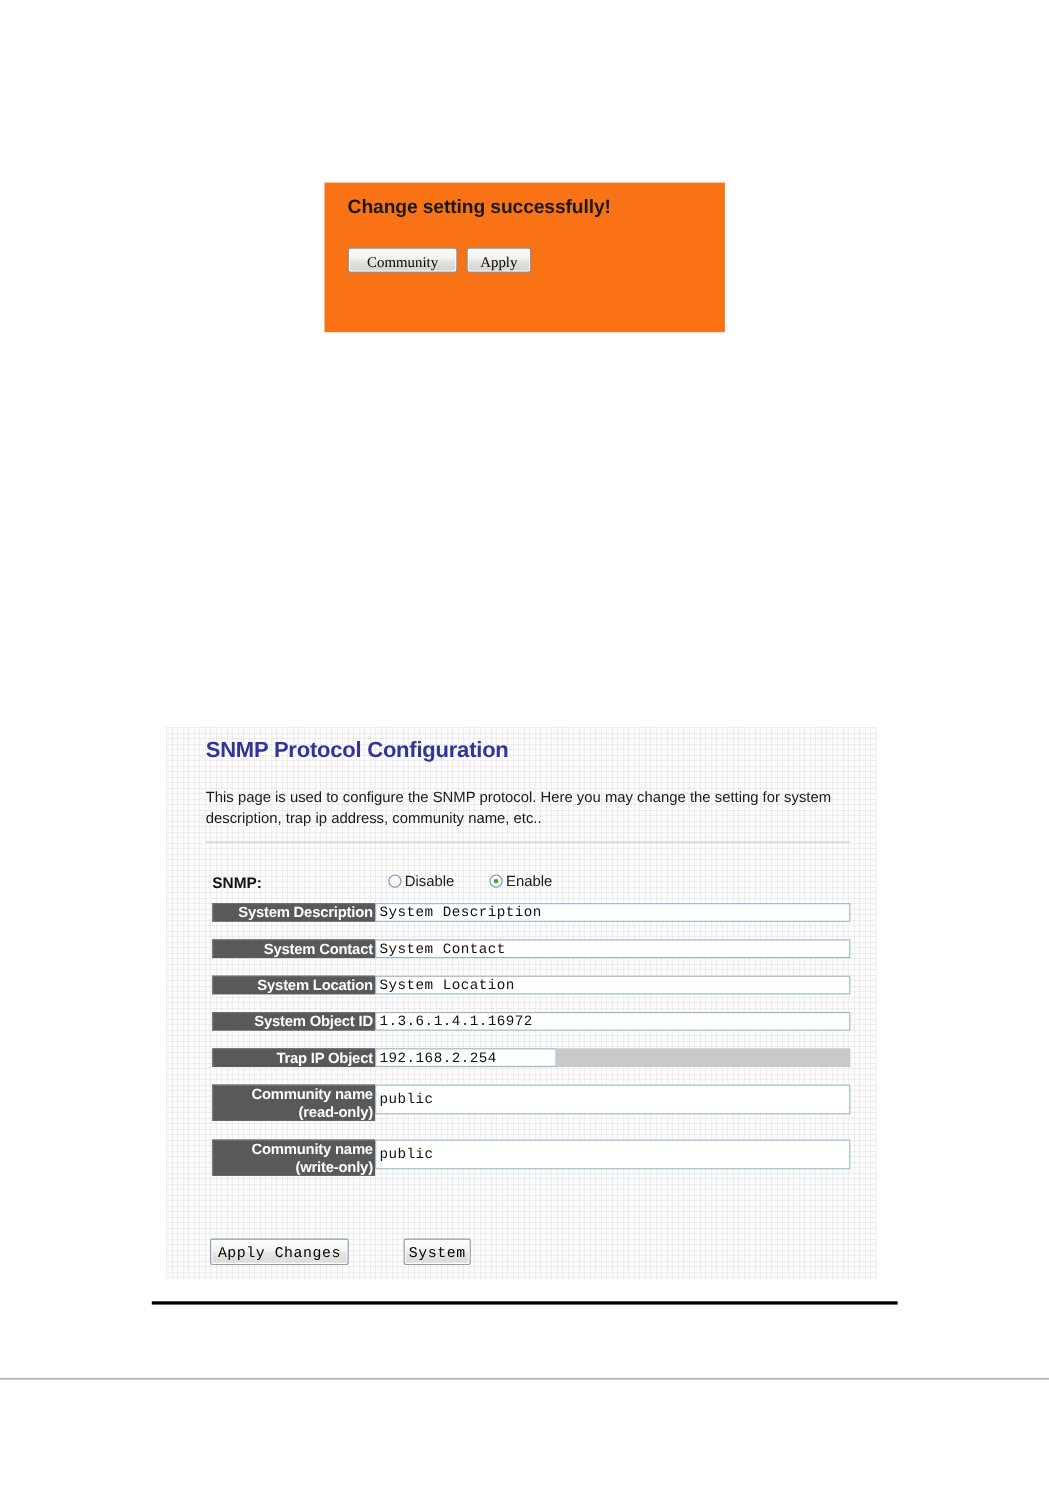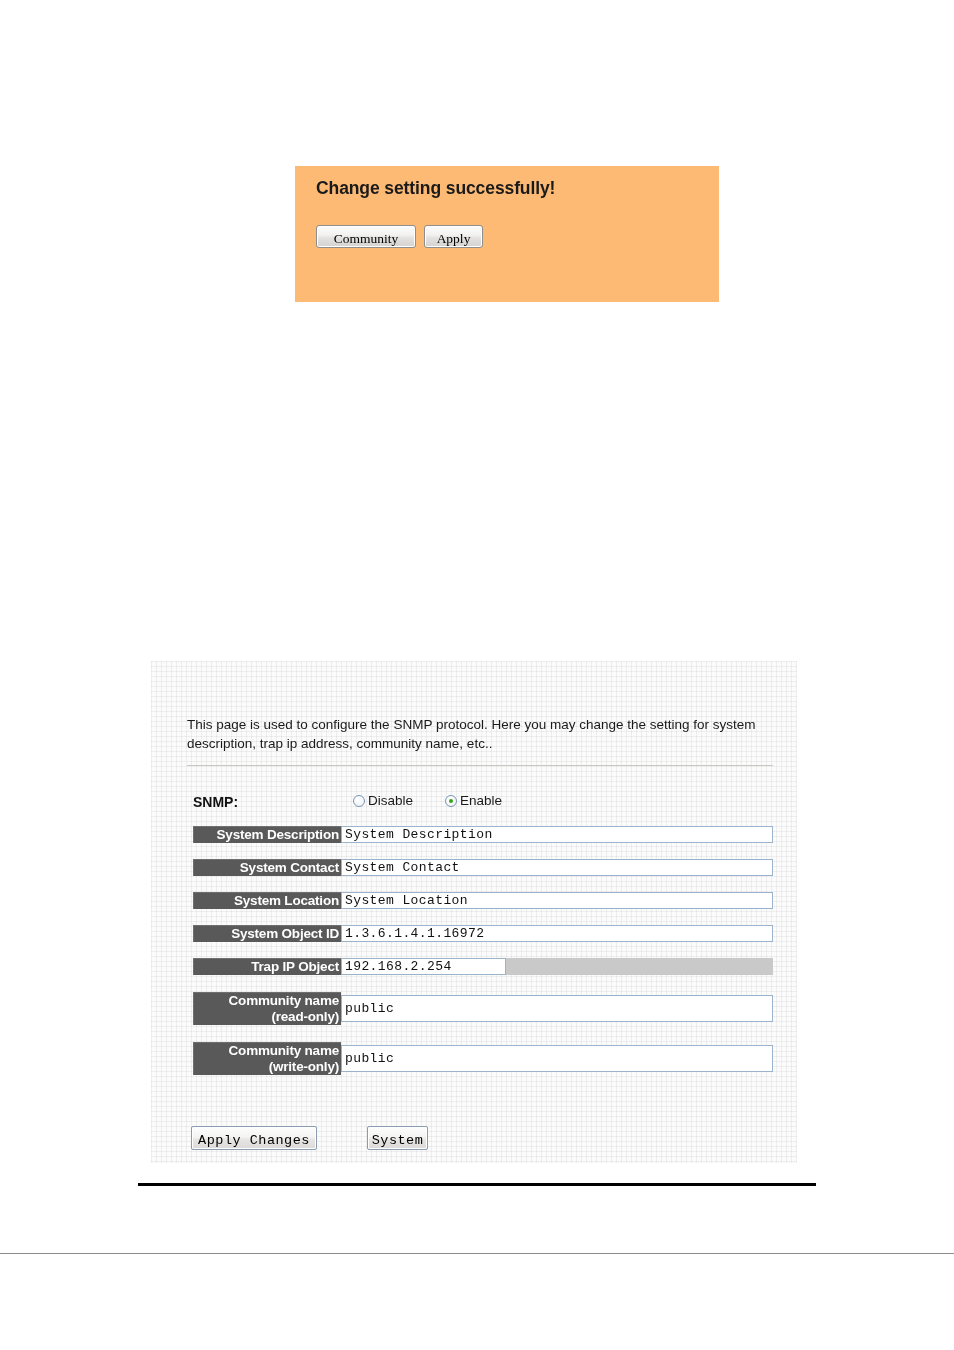--- a/index.html
+++ b/index.html
@@ -14,23 +14,23 @@
     position: relative;
     font-family: "Liberation Sans", sans-serif;
     -webkit-font-smoothing: antialiased;
   }
 
   
   #success-panel {
     position: absolute;
     left: 295px;
     top: 166px;
-    width: 424px;
+    width: 364px;
     height: 136px;
-    background: #fdba74;
+    background: #f97316;
   }
   #success-title {
     position: absolute;
     left: 21px;
     top: 12px;
     font-size: 17.5px;
     font-weight: bold;
     color: #1a1a1a;
     letter-spacing: -0.1px;
     font-family: "Liberation Sans", sans-serif;
@@ -163,21 +163,21 @@
     position: absolute;
     left: 42px;
     top: 160px;
     width: 580px;
   }
   .form-row {
     position: relative;
     height: 27px;
     margin-bottom: 6px;
     display: flex;
-    align-items: center;
+    align-items: flex-start;
   }
   .form-row.tall { height: 44px; }
   .row-label {
     width: 148px;
     flex: none;
     background: #595959;
     color: #ffffff;
     font-size: 13.5px;
     font-weight: bold;
     text-align: right;
@@ -274,20 +274,21 @@
 <body>
 
 <div id="success-panel">
   <div id="success-title">Change setting successfully!</div>
   <button class="win-btn" id="btn-continue">Community</button>
   <button class="win-btn" id="btn-apply">Apply</button>
 </div>
 
 <div id="snmp-panel">
 
+  <div id="snmp-heading">SNMP Protocol Configuration</div>
 
   <div id="snmp-desc">This page is used to configure the SNMP protocol. Here you may change the setting for system description, trap ip address, community name, etc..</div>
 
   <div id="desc-divider"></div>
 
   <div id="snmp-radio-row">
     <div id="snmp-radio-label">SNMP:</div>
 
     <div class="radio-group" id="radio-disable-group">
       <span class="radio-dot"></span>

